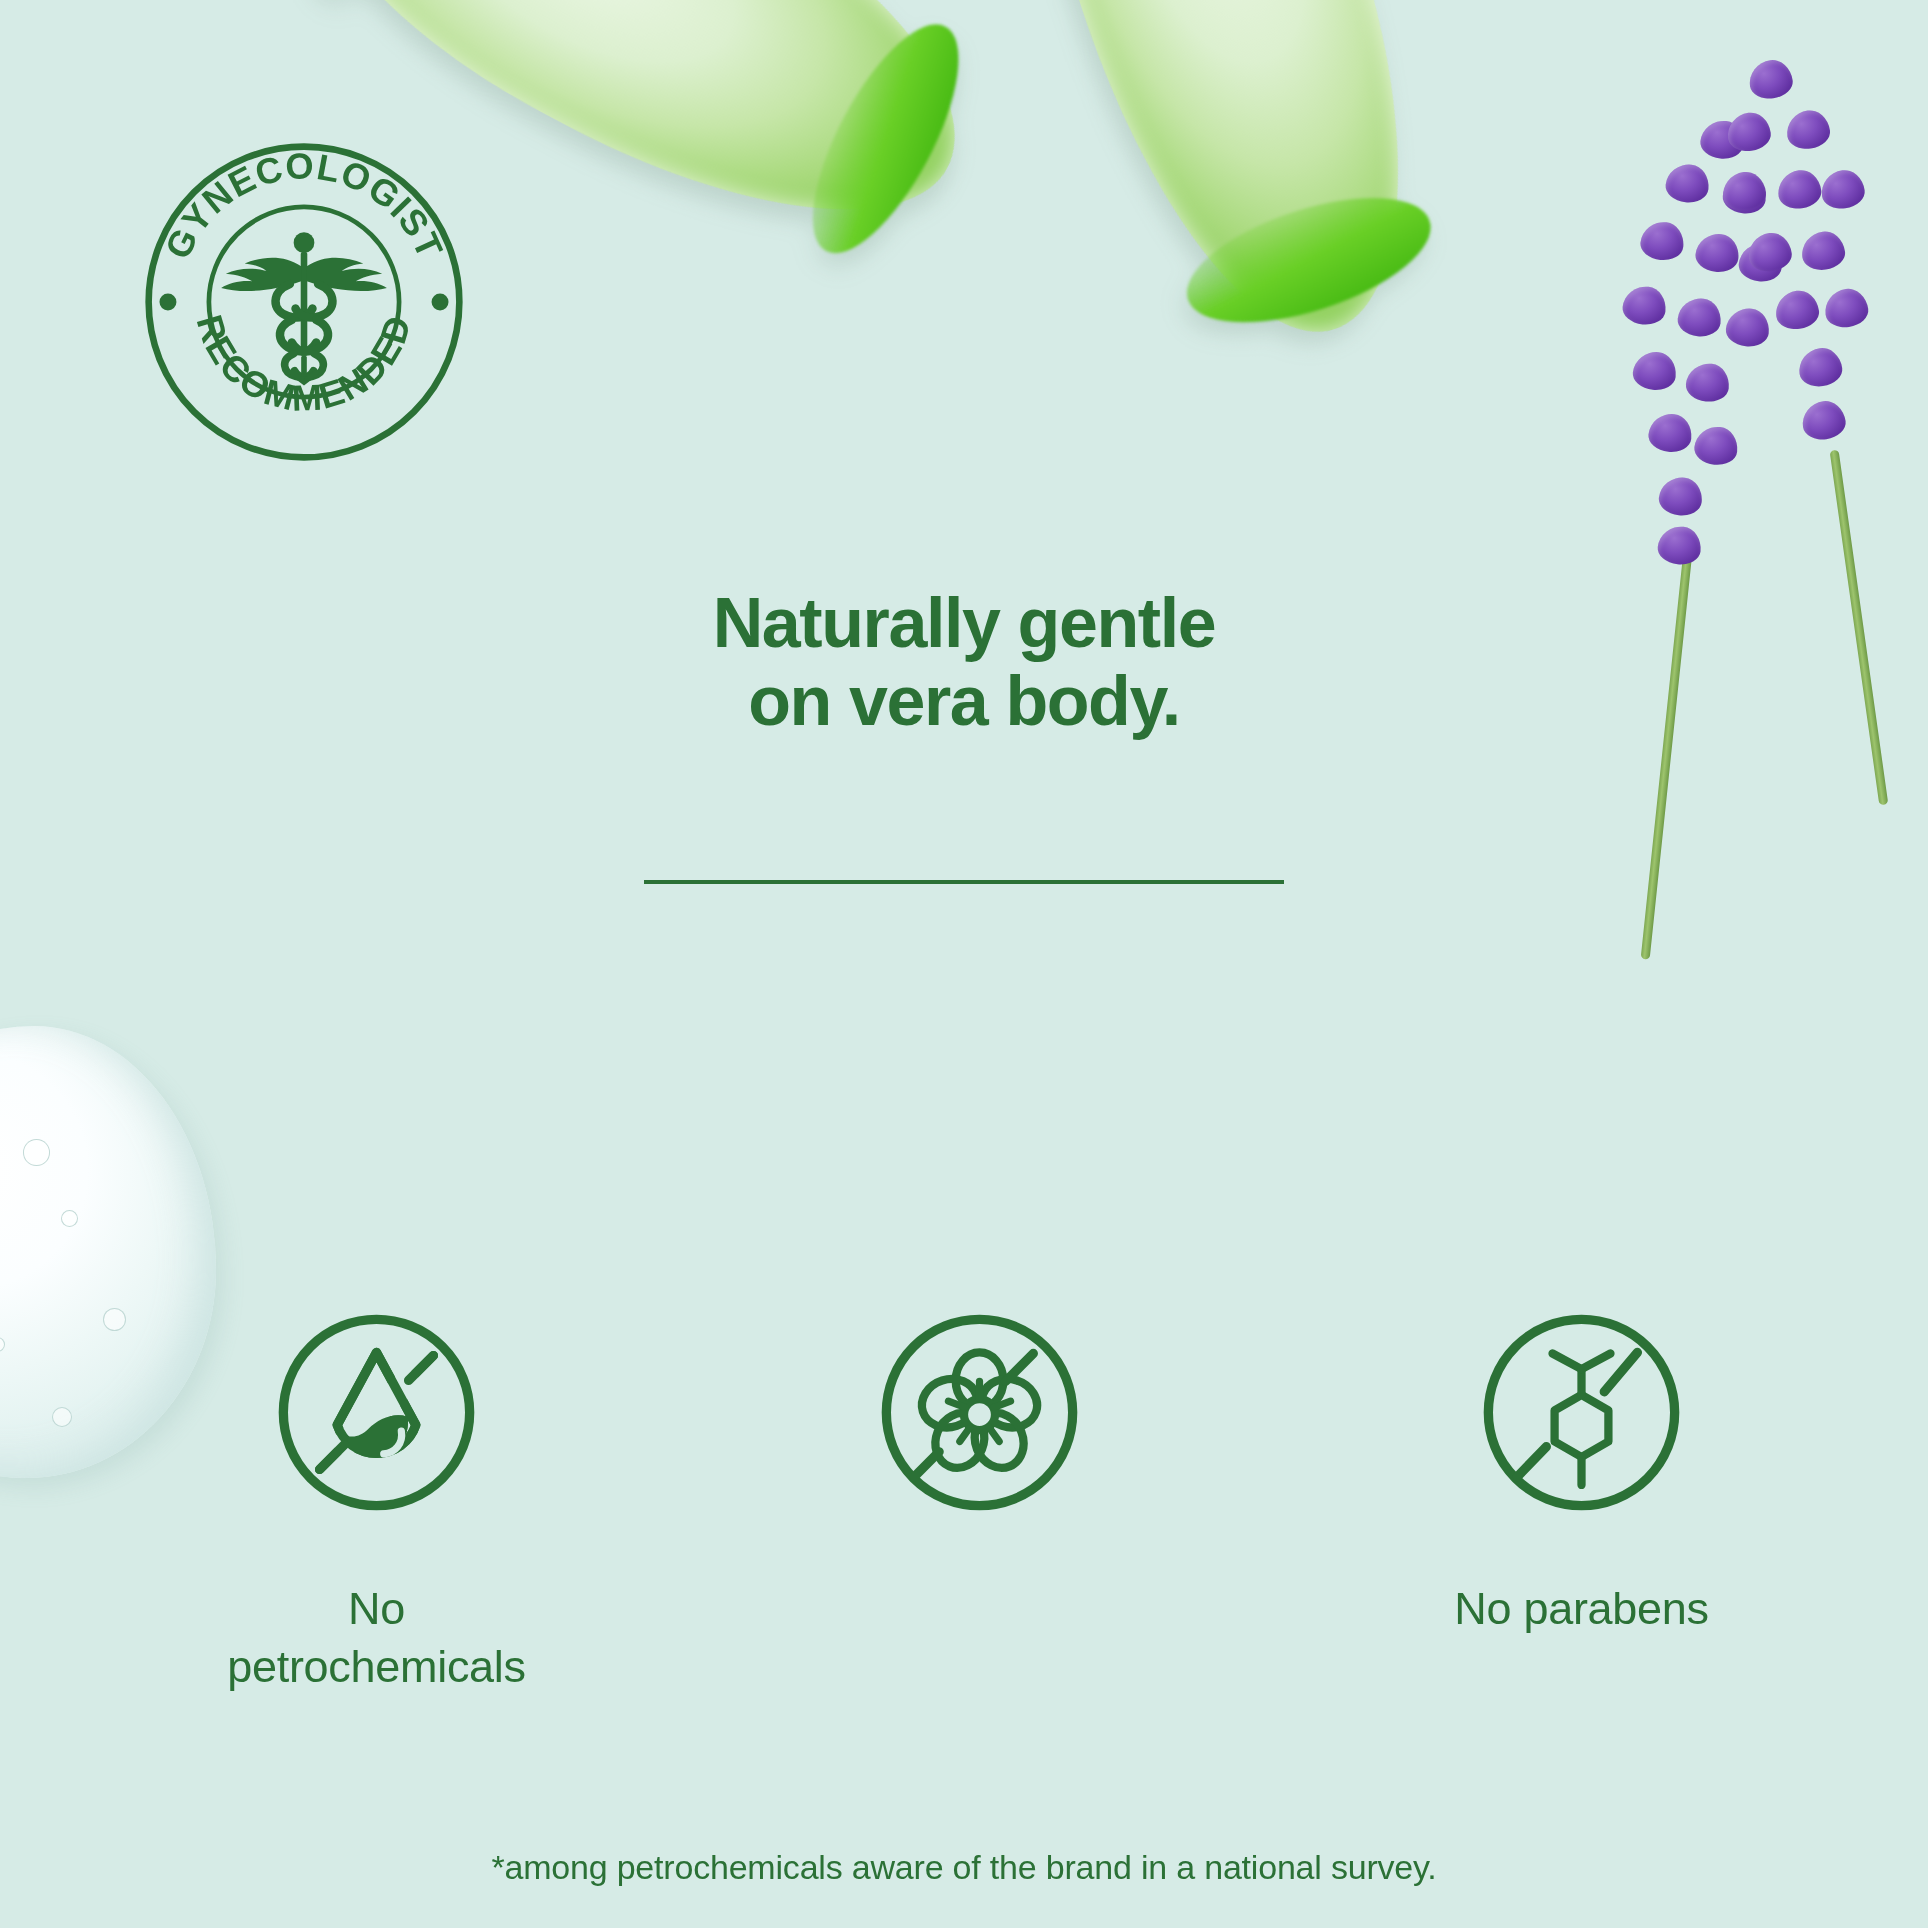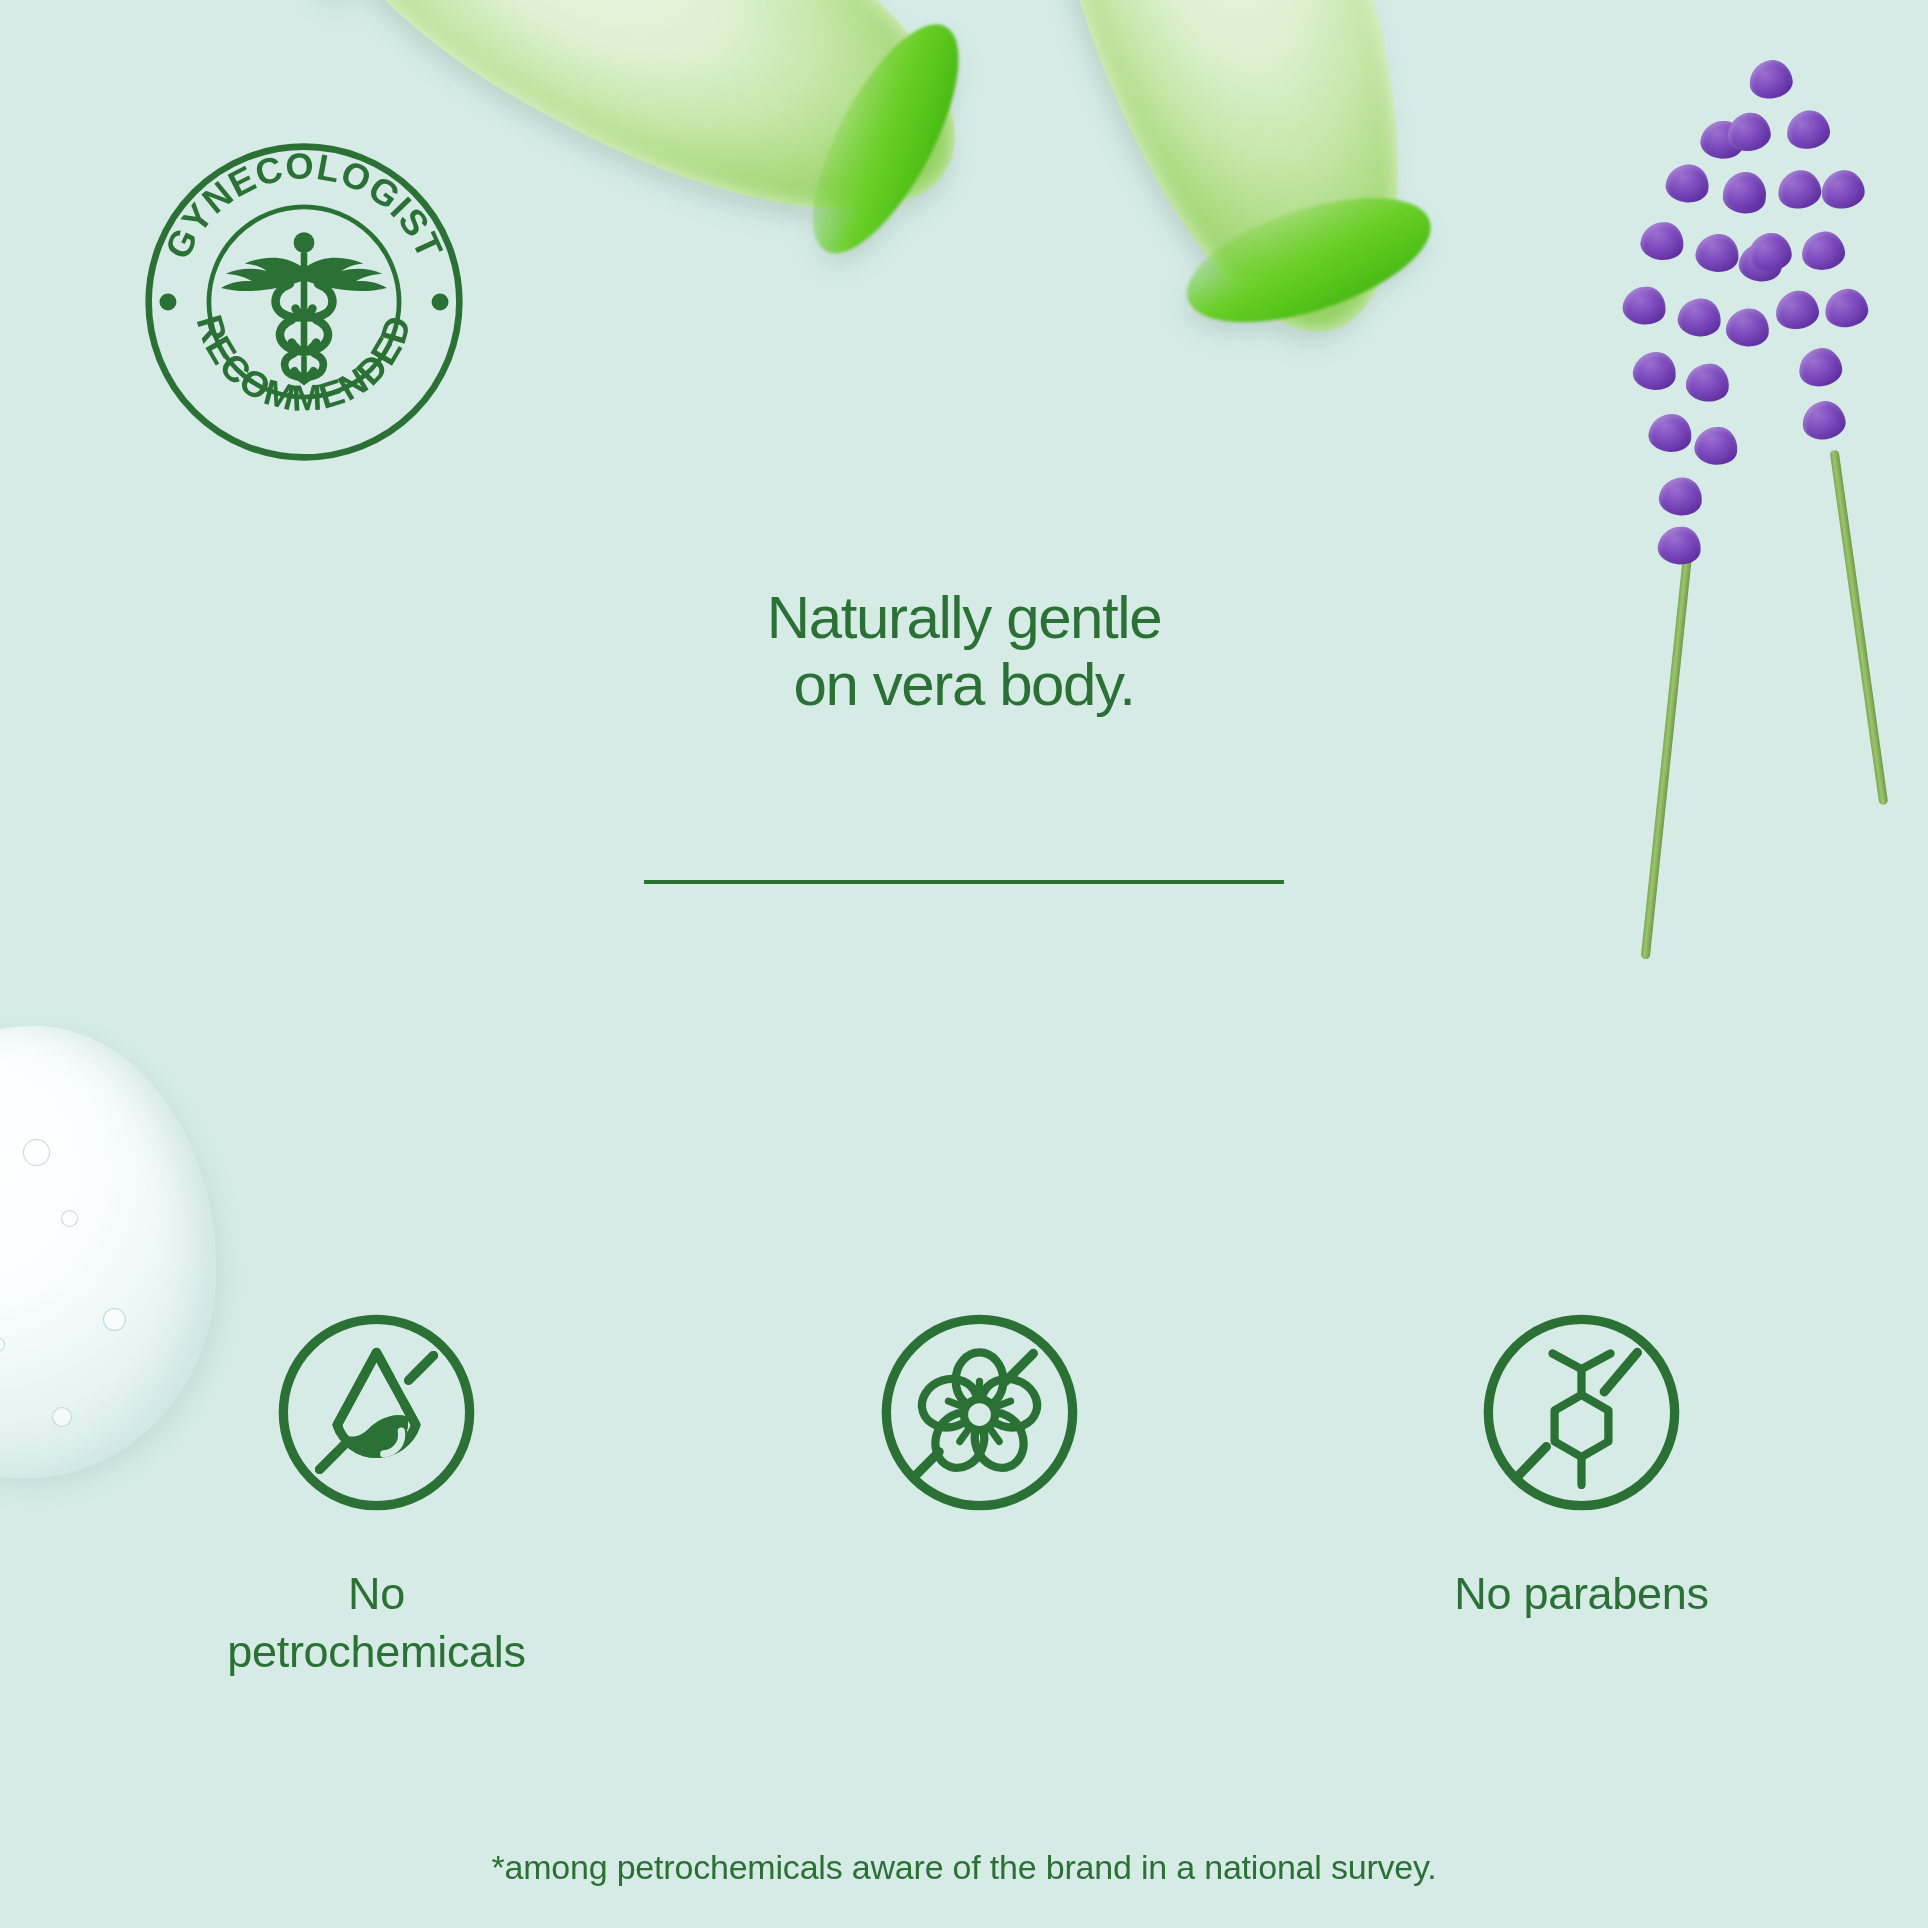--- a/index.html
+++ b/index.html
@@ -111,22 +111,22 @@
   }
   #seal svg { display: block; width: 100%; height: 100%; }
 
   
   #headline {
     position: absolute;
     left: 0; right: 0;
     top: 584px;
     text-align: center;
     color: #2b7136;
-    font-size: 60px;
-    font-weight: normal;
+    font-size: 70px;
+    font-weight: bold;
     line-height: 1.12;
     letter-spacing: -1.4px;
   }
   #rule {
     position: absolute;
     left: 50%;
     transform: translateX(-50%);
     top: 880px;
     width: 640px;
     height: 3.8px;
@@ -152,20 +152,21 @@
     width: 1638px;
     display: flex;
     justify-content: space-between;
     align-items: flex-start;
   }
   .benefit {
     width: 433px;
     display: flex;
     flex-direction: column;
     align-items: center;
+    gap: 15px;
   }
   .benefit-icon { width: 207px; height: 207px; }
   .benefit-icon svg { display: block; width: 100%; height: 100%; }
   .benefit-label {
     margin-top: 49px;
     text-align: center;
     color: #2b7136;
     font-size: 45px;
     line-height: 1.28;
     letter-spacing: -0.3px;

